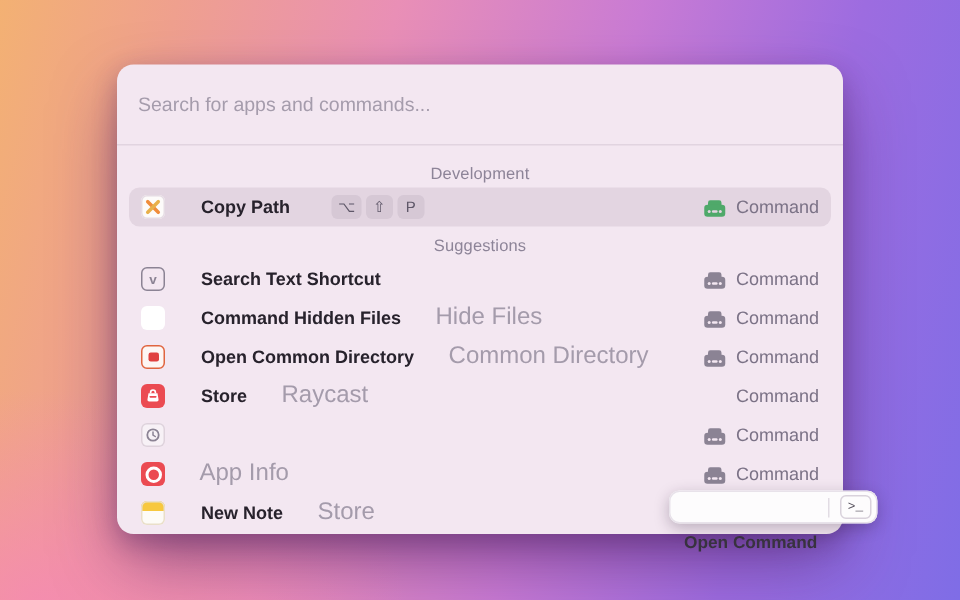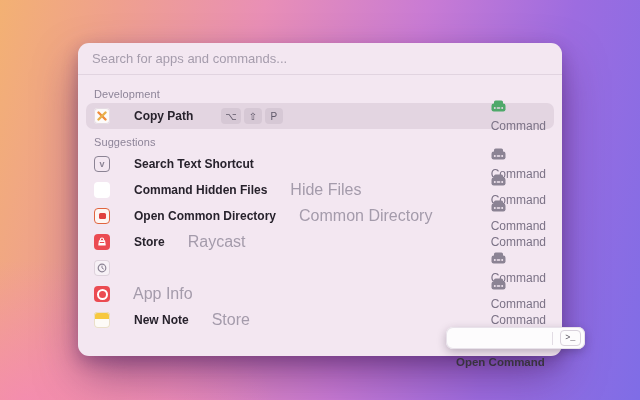--- a/index.html
+++ b/index.html
@@ -13,47 +13,47 @@
     background:
       radial-gradient(55% 50% at 4% 100%, rgba(246,135,184,0.75), rgba(246,135,184,0) 70%),
       linear-gradient(104deg, #f3b173 0%, #efa08e 16%, #e98fb6 36%, #c97bd4 58%, #9d6ce0 78%, #7f6de6 100%);
   }
   .window {
     position:absolute; left:78px; top:43px; width:484px; height:313px;
     background:#f3e7f1; border-radius:11px; overflow:hidden;
     box-shadow:0 20px 45px -4px rgba(70,26,90,0.55), 0 6px 16px rgba(70,26,90,0.3);
   }
   .search-bar {
-    height:32px; display:flex; align-items:center; padding:0 14px;
+    height:54px; display:flex; align-items:center; padding:0 14px;
     border-bottom:1px solid #e1d4e0;
   }
   .search-bar input {
     width:100%; border:none; outline:none; background:transparent;
     font-family:"Liberation Sans", sans-serif; font-size:13px; color:#3a3442;
   }
   .search-bar input::placeholder { color:#a59cac; }
   .list { padding:6px 8px 0; }
   .section-header {
     font-size:11px; font-weight:500; color:#8d8498;
-    margin:7px 8px 3px; letter-spacing:0.1px;
+    margin:7px 8px 3px; letter-spacing:0.1px;text-align:center;
   }
   .row {
     height:26px; display:flex; align-items:center; gap:24px;
     padding:0 8px; border-radius:7px; --hole:#f3e7f1;
   }
   .row.selected { background:#e3d5e1; --hole:#e3d5e1; }
   .row-title { font-size:12px; font-weight:600; color:#27222c; white-space:nowrap; }
   .row-sub { font-size:16px; color:#a49bab; margin-left:-1px; white-space:nowrap; }
   .keys { display:flex; gap:3px; margin-left:4px; }
   .key {
     min-width:18px; height:16px; padding:0 4px; border-radius:4px;
     background:#d6c8d5; color:#5f5869; font-size:10px;
     display:flex; align-items:center; justify-content:center;
   }
-  .row-right { margin-left:auto; display:flex; align-items:flex-start; gap:7px;flex-direction:column; }
+  .row-right { margin-left:auto; display:flex; align-items:flex-end; gap:7px; }
   .cmd-label { font-size:12px; color:#7b7286; }
   .acc-icon { display:flex; }
   .acc-icon.green { color:#4fa96a; }
   .acc-icon.gray { color:#8b8394; }
   
   .app-icon { width:16px; height:16px; border-radius:4px; flex:none;
     display:flex; align-items:center; justify-content:center; position:relative; }
   .ic-copy-path { background:#fdfbfa; box-shadow:inset 0 0 0 1px #e6dce4; }
   .ic-text-shortcut { background:transparent; border:1.2px solid #8b8394;
     color:#8b8394; font-size:9px; font-weight:700; }

